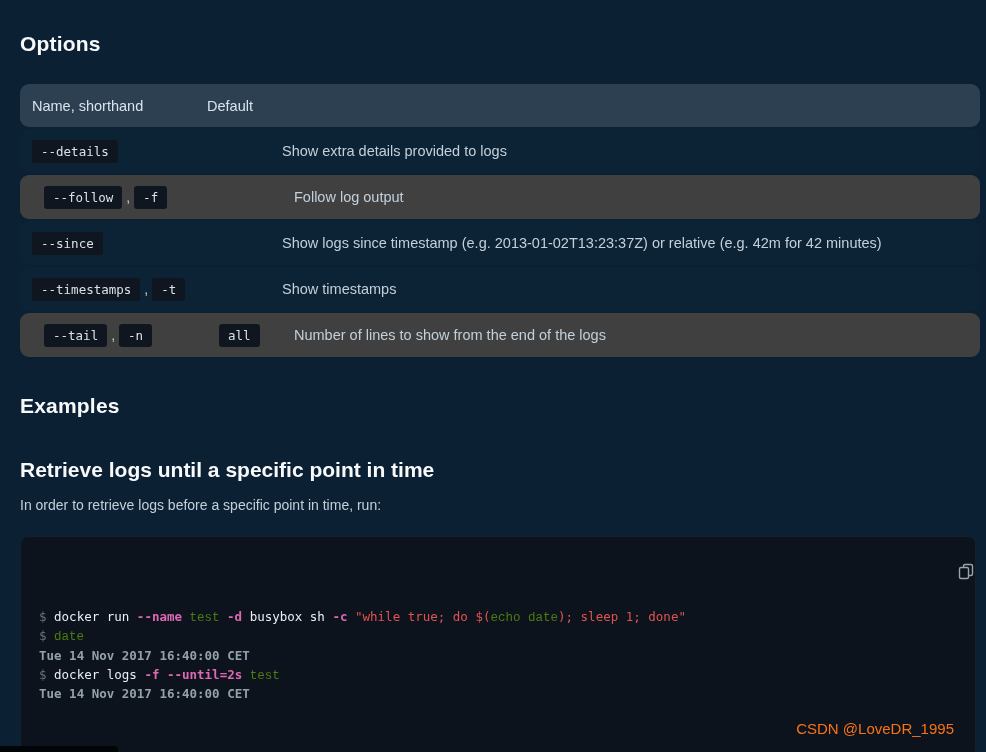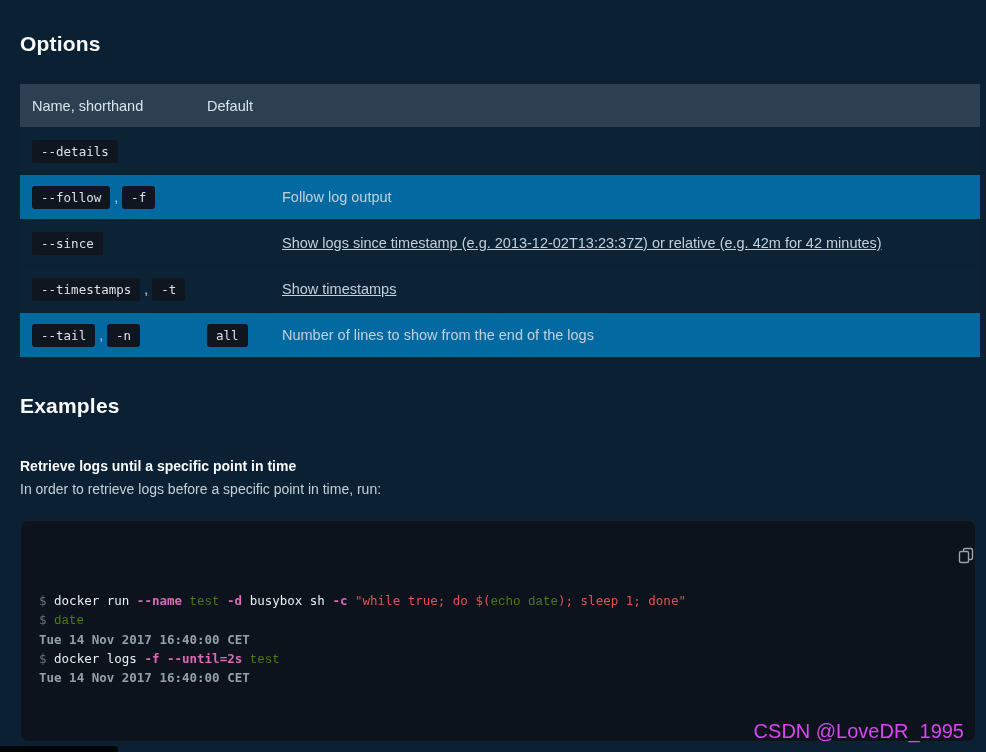--- a/index.html
+++ b/index.html
@@ -27,48 +27,49 @@
     margin-right: 6px;
     display: flex;
     flex-direction: column;
     row-gap: 2px;
   }
   .trow {
     display: grid;
     grid-template-columns: 175px 75px 1fr;
     align-items: center;
     min-height: 44px;
+    border-radius: 9px;
   }
   .trow.thead { background: #2c4052; min-height: 43px; }
-  .trow.odd   { background: #0c2235; text-decoration: underline; }
-  .trow.even  { background: #0369a1; }
+  .trow.odd   { background: #0c2235; }
+  .trow.even  { background: #404040; padding-left: 12px; }
   .cell { padding-left: 12px; font-size: 14.5px; }
   .thead .cell { color: #d9e3eb; }
   .desc-cell { color: #c3d0da; }
   code.badge {
     font-family: "DejaVu Sans Mono", monospace;
     font-size: 12.5px;
     color: #d9e1e9;
     background: #10161f;
     padding: 4px 9px;
     border-radius: 3px;
     white-space: nowrap;
     display: inline-block;
   }
   .sep { color: #c3d0da; margin: 0 4px; font-size: 14px; }
 
   
   h2.example-heading {
     margin-top: 40px;
     color: #f7f9fb;
-    font-size: 14px;
+    font-size: 21px;
     font-weight: 700;
   }
   p.example-intro {
-    margin-top: 7px;
+    margin-top: 15px;
     font-size: 14px;
     color: #c3d0da;
   }
 
   
   .code-block {
     position: relative;
     margin-top: 23px;
     margin-right: 10px;
     background: #0d131d;
@@ -95,24 +96,24 @@
     width: 22px; height: 22px;
     background: transparent;
     border: none;
     cursor: pointer;
     padding: 0;
   }
 
   
   .watermark {
     position: absolute;
-    right: 22px;
+    right: 32px;
     top: 720px;
-    font-size: 20px;
-    color: #d946ef;
+    font-size: 15px;
+    color: #f97316;
   }
   .status-tooltip {
     position: absolute;
     left: 0; bottom: 0;
     width: 118px; height: 6px;
     background: #020508;
     border-top-right-radius: 4px;
   }
 </style>
 </head>
@@ -127,36 +128,37 @@
     <div class="trow thead">
       <div class="cell">Name, shorthand</div>
       <div class="cell">Default</div>
     </div>
 
     <div class="trow odd">
       <div class="cell name-cell">
         <code class="badge">--details</code>
       </div>
       <div class="cell default-cell"></div>
+      <div class="cell desc-cell">Show extra details provided to logs</div>
     </div>
 
     <div class="trow even">
       <div class="cell name-cell">
         <code class="badge">--follow</code><span class="sep">,</span><code class="badge">-f</code>
       </div>
       <div class="cell default-cell"></div>
       <div class="cell desc-cell">Follow log output</div>
     </div>
 
     <div class="trow odd">
       <div class="cell name-cell">
         <code class="badge">--since</code>
       </div>
       <div class="cell default-cell"></div>
-      <div class="cell desc-cell">Show logs since timestamp (e.g. 2013-12-02T13:23:37Z) or relative (e.g. 42m for 42 minutes)</div>
+      <div class="cell desc-cell">Show logs since timestamp (e.g. 2013-01-02T13:23:37Z) or relative (e.g. 42m for 42 minutes)</div>
     </div>
 
     <div class="trow odd">
       <div class="cell name-cell">
         <code class="badge">--timestamps</code><span class="sep">,</span><code class="badge">-t</code>
       </div>
       <div class="cell default-cell"></div>
       <div class="cell desc-cell">Show timestamps</div>
     </div>
 

